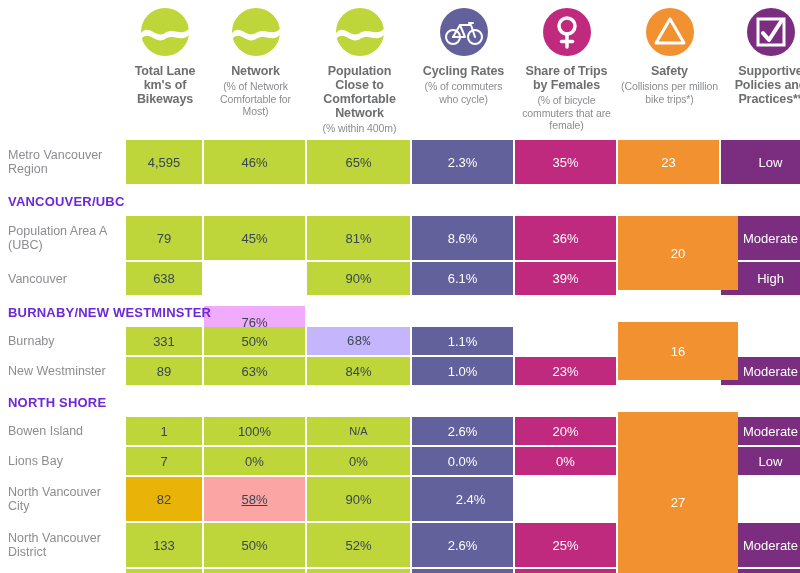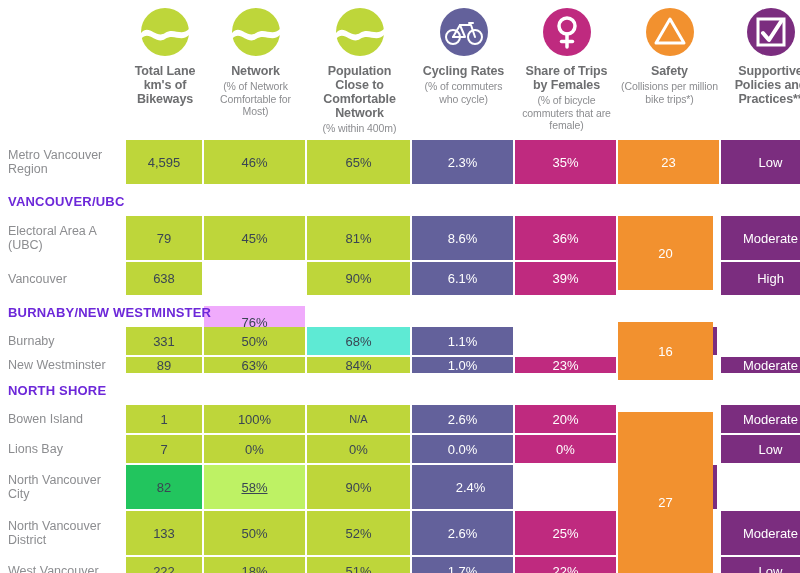--- a/index.html
+++ b/index.html
@@ -108,21 +108,21 @@
   .hc1 { width: 103px; flex: 0 0 103px; }
   .hc2 { width: 105px; flex: 0 0 105px; }
   .hc3 { width: 103px; flex: 0 0 103px; }
   .hc4 { width: 103px; flex: 0 0 103px; }
   .hc5 { width: 103px; flex: 0 0 103px; }
   .hc6 { width: 99px;  flex: 0 0 99px; }
 
   
   .safety-block {
     position: absolute;
-    width: 95px;
+    width: 120px;
     background: #f2912f;
     color: #ffffff;
     display: flex;
     align-items: center;
     justify-content: center;
     font-size: 13px;
   }
 </style>
 </head>
 <body>
@@ -227,21 +227,21 @@
         <div class="cell c0 dark" style="background: rgb(190, 214, 58);">4,595</div>
         <div class="cell c1 dark" style="background: rgb(190, 214, 58);">46%</div>
         <div class="cell c2 dark" style="background: rgb(190, 214, 58);">65%</div>
         <div class="cell c3 light" style="background: rgb(99, 97, 155);">2.3%</div>
         <div class="cell c4 light" style="background: rgb(191, 42, 127);">35%</div>
         <div class="cell c5 light" style="background: rgb(242, 145, 47);">23</div>
         <div class="cell c6 light" style="background: rgb(123, 45, 127);">Low</div>
       </div>
       <div class="section-head">VANCOUVER/UBC</div>
       <div class="drow" style="height: 44px;">
-        <div class="rlabel">Electoral Area A (UBC)</div>
+        <div class="rlabel">Population Area A (UBC)</div>
         <div class="cell c0 dark" style="background: rgb(190, 214, 58);">79</div>
         <div class="cell c1 dark" style="background: rgb(190, 214, 58);">45%</div>
         <div class="cell c2 dark" style="background: rgb(190, 214, 58);">81%</div>
         <div class="cell c3 light" style="background: rgb(99, 97, 155);">8.6%</div>
         <div class="cell c4 light" style="background: rgb(191, 42, 127);">36%</div>
         <div class="cell c5 light" style="background: transparent;"></div>
         <div class="cell c6 light" style="background: rgb(123, 45, 127);">Moderate</div>
       </div>
       <div class="drow" style="height: 33px;">
         <div class="rlabel">Vancouver</div>
@@ -251,26 +251,26 @@
         <div class="cell c3 light" style="background: rgb(99, 97, 155);">6.1%</div>
         <div class="cell c4 light" style="background: rgb(191, 42, 127);">39%</div>
         <div class="cell c5 light" style="background: transparent;"></div>
         <div class="cell c6 light" style="background: rgb(123, 45, 127);">High</div>
       </div>
       <div class="section-head">BURNABY/NEW WESTMINSTER</div>
       <div class="drow" style="height: 28px;">
         <div class="rlabel">Burnaby</div>
         <div class="cell c0 dark" style="background: rgb(190, 214, 58);">331</div>
         <div class="cell c1 dark" style="background: rgb(190, 214, 58);">50%</div>
-        <div class="cell c2 dark" style="background: #5eead4;">68%</div>
+        <div class="cell c2 dark" style="background: #c4b5fd; font-family: Liberation Mono, monospace;">68%</div>
         <div class="cell c3 light" style="background: rgb(99, 97, 155);">1.1%</div>
         <div class="cell c5 light" style="background: transparent;"></div>
         <div class="cell c6 light" style="background: rgb(123, 45, 127);">Low</div>
       </div>
-      <div class="drow" style="height: 16px;">
+      <div class="drow" style="height: 28px;">
         <div class="rlabel">New Westminster</div>
         <div class="cell c0 dark" style="background: rgb(190, 214, 58);">89</div>
         <div class="cell c1 dark" style="background: rgb(190, 214, 58);">63%</div>
         <div class="cell c2 dark" style="background: rgb(190, 214, 58);">84%</div>
         <div class="cell c3 light" style="background: rgb(99, 97, 155);">1.0%</div>
         <div class="cell c4 light" style="background: rgb(191, 42, 127);">23%</div>
         <div class="cell c5 light" style="background: transparent;"></div>
         <div class="cell c6 light" style="background: rgb(123, 45, 127);">Moderate</div>
       </div>
       <div class="section-head">NORTH SHORE</div>
@@ -289,22 +289,22 @@
         <div class="cell c0 dark" style="background: rgb(190, 214, 58);">7</div>
         <div class="cell c1 dark" style="background: rgb(190, 214, 58);">0%</div>
         <div class="cell c2 dark" style="background: rgb(190, 214, 58);">0%</div>
         <div class="cell c3 light" style="background: rgb(99, 97, 155);">0.0%</div>
         <div class="cell c4 light" style="background: rgb(191, 42, 127);">0%</div>
         <div class="cell c5 light" style="background: transparent;"></div>
         <div class="cell c6 light" style="background: rgb(123, 45, 127);">Low</div>
       </div>
       <div class="drow" style="height: 44px;">
         <div class="rlabel">North Vancouver City</div>
-        <div class="cell c0 dark" style="background: #22c55e;">82</div>
-        <div class="cell c1 dark" style="background: #bef264; text-decoration: underline;">58%</div>
+        <div class="cell c0 dark" style="background: #eab308;">82</div>
+        <div class="cell c1 dark" style="background: #fca5a5; text-decoration: underline;">58%</div>
         <div class="cell c2 dark" style="background: rgb(190, 214, 58);">90%</div>
         <div class="cell c3 light" style="background: rgb(99, 97, 155); padding-left: 16px;">2.4%</div>
         <div class="cell c5 light" style="background: transparent;"></div>
         <div class="cell c6 light" style="background: rgb(123, 45, 127);">Moderate</div>
       </div>
       <div class="drow" style="height: 44px;">
         <div class="rlabel">North Vancouver District</div>
         <div class="cell c0 dark" style="background: rgb(190, 214, 58);">133</div>
         <div class="cell c1 dark" style="background: rgb(190, 214, 58);">50%</div>
         <div class="cell c2 dark" style="background: rgb(190, 214, 58);">52%</div>

